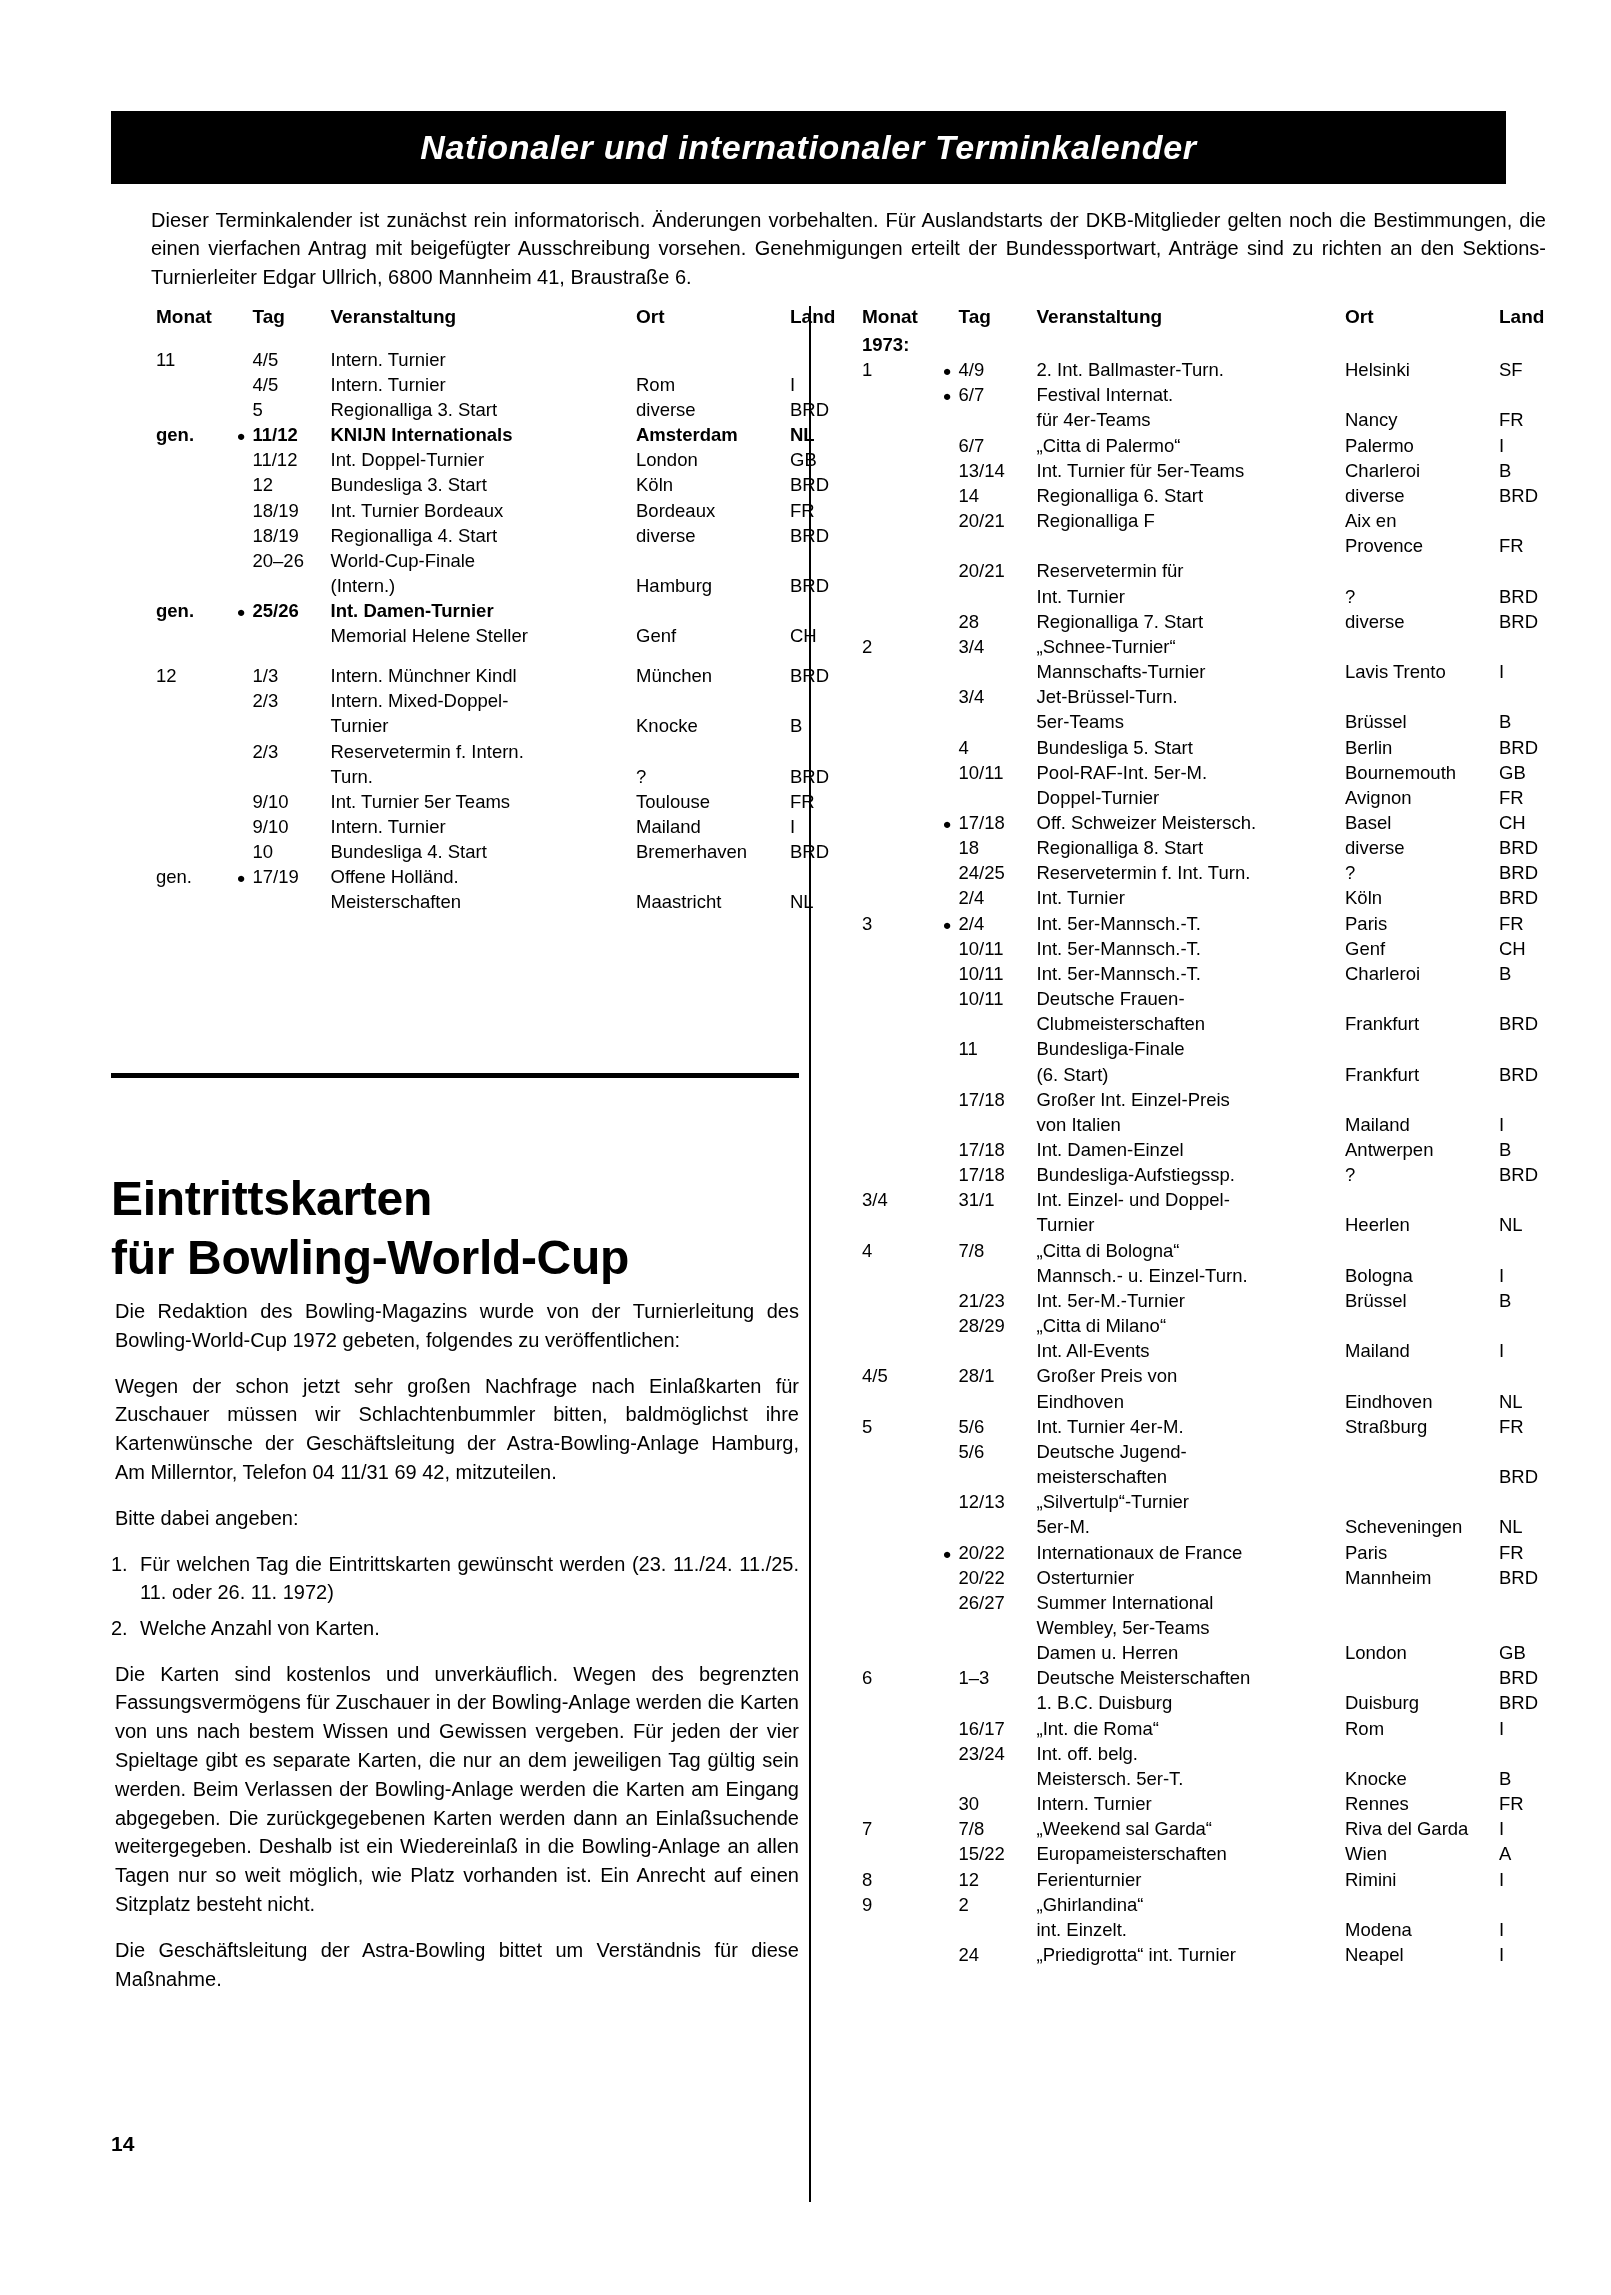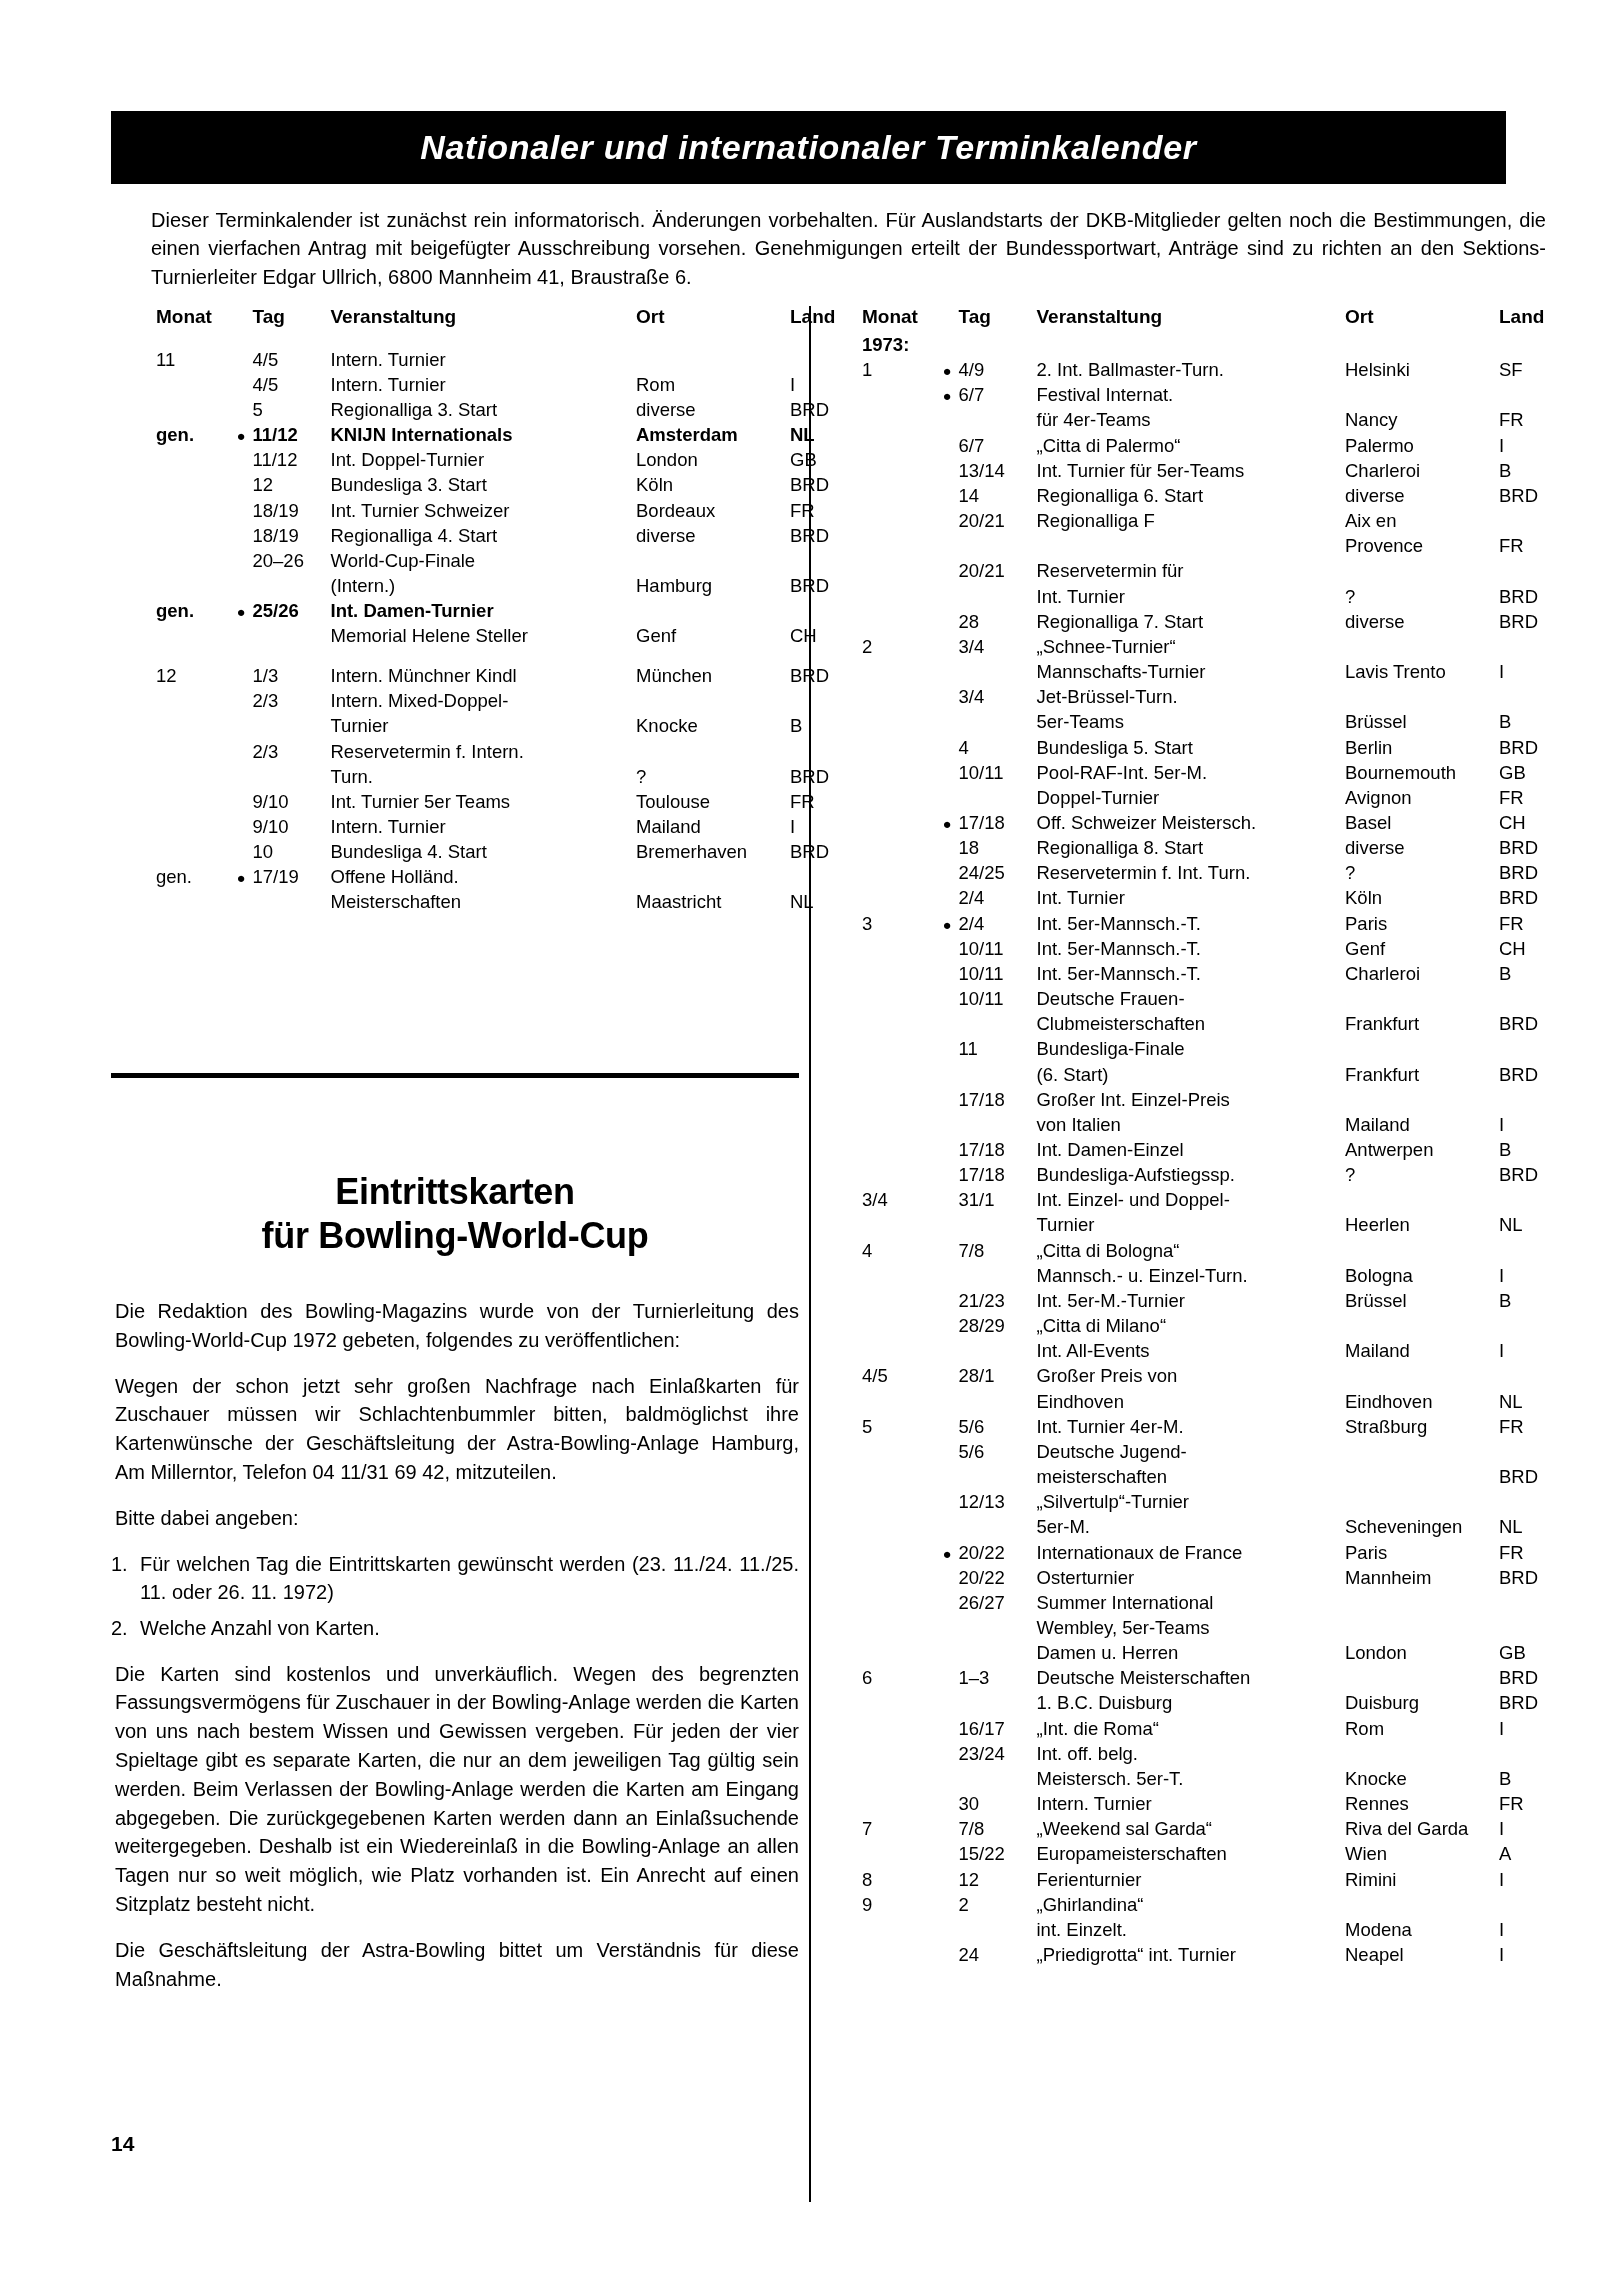--- a/index.html
+++ b/index.html
@@ -93,26 +93,25 @@
   .hrule {
     position:absolute;
     left:111px; top:1073px;
     width:688px; height:4.6px;
     background:#000;
   }
   .sub-head {
     position:absolute;
     left:111px; top:1170px;
     width:688px;
-    font-size:36px;
+    font-size:48px;
     font-weight:bold;
     line-height:1.22;
     font-family:"Liberation Sans", sans-serif;
     letter-spacing:-0.3px;
-    text-align:center;
   }
   .body-text {
     position:absolute;
     left:111px; top:1297px;
     width:688px;
     font-size:20px;
     line-height:1.44;
     text-align:justify;
   }
   .body-text p { margin:0 0 17px 4px; }
@@ -199,21 +198,21 @@
             <td class="c-dot"></td>
             <td class="c-tag">12</td>
             <td class="c-ver">Bundesliga 3. Start</td>
             <td class="c-ort">Köln</td>
             <td class="c-land">BRD</td>
           </tr>
           <tr>
             <td class="c-monat"></td>
             <td class="c-dot"></td>
             <td class="c-tag">18/19</td>
-            <td class="c-ver">Int. Turnier Schweizer</td>
+            <td class="c-ver">Int. Turnier Bordeaux</td>
             <td class="c-ort">Bordeaux</td>
             <td class="c-land">FR</td>
           </tr>
           <tr>
             <td class="c-monat"></td>
             <td class="c-dot"></td>
             <td class="c-tag">18/19</td>
             <td class="c-ver">Regionalliga 4. Start</td>
             <td class="c-ort">diverse</td>
             <td class="c-land">BRD</td>

